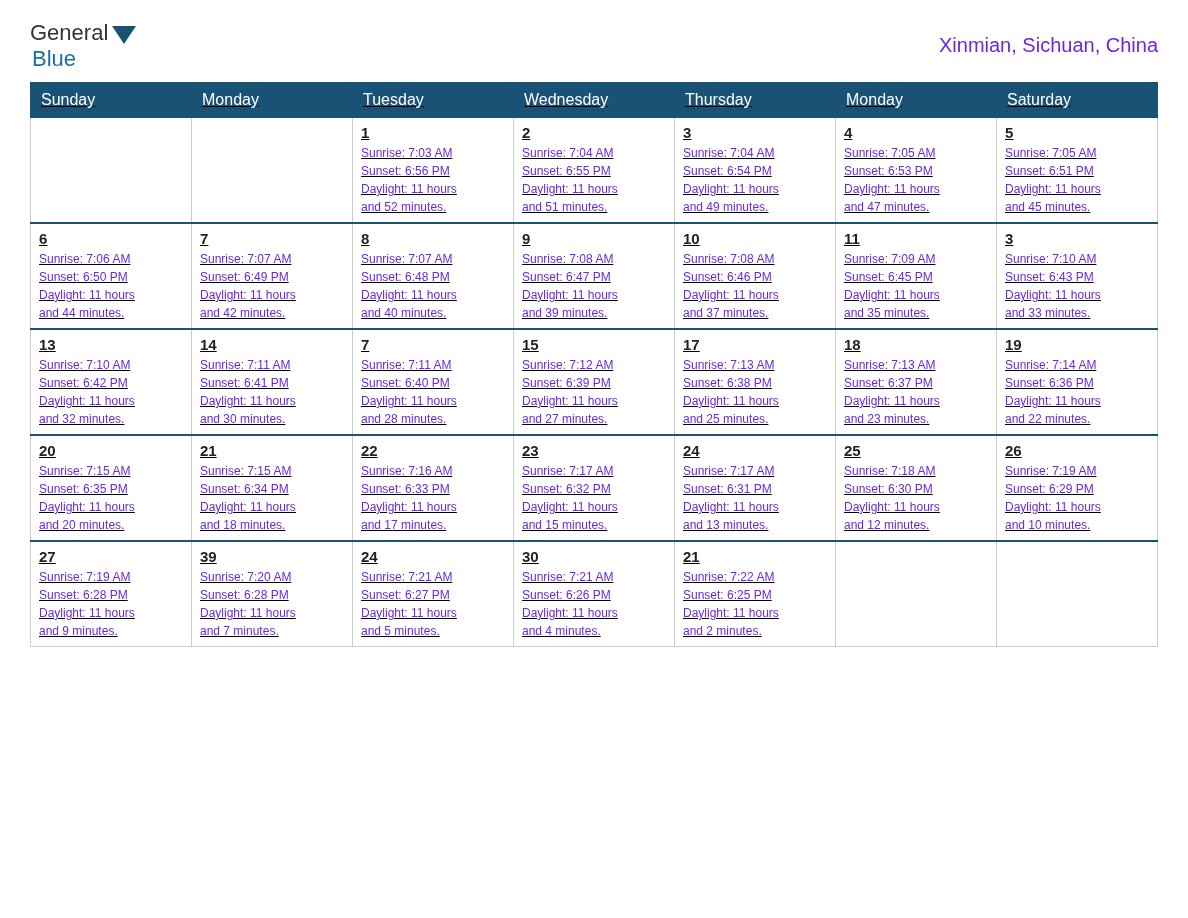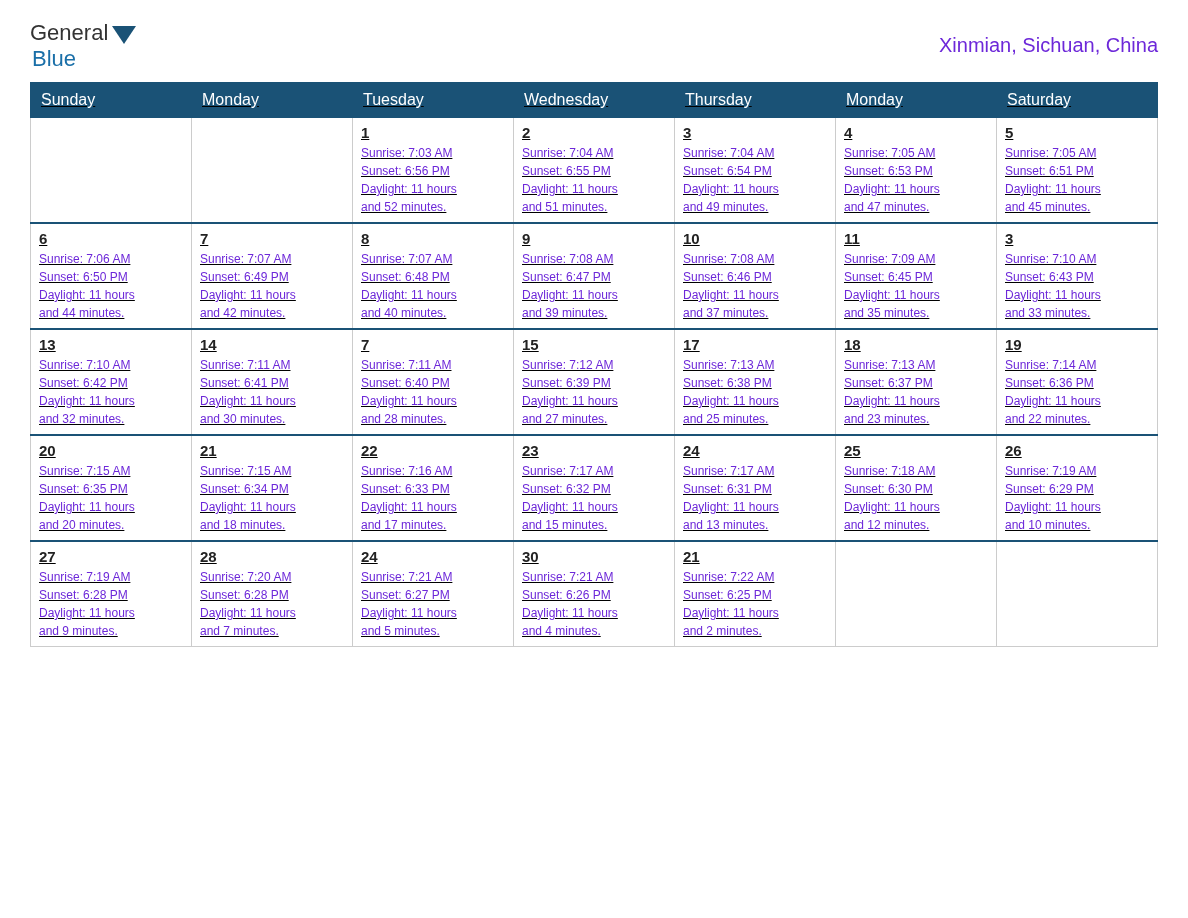--- a/index.html
+++ b/index.html
@@ -247,21 +247,21 @@
           <span class="day-num">26</span>
           <div class="day-info">Sunrise: 7:19 AM<br>Sunset: 6:29 PM<br>Daylight: 11 hours<br>and 10 minutes.</div>
         </td>
       </tr>
       <tr class="row-border">
         <td>
           <span class="day-num">27</span>
           <div class="day-info">Sunrise: 7:19 AM<br>Sunset: 6:28 PM<br>Daylight: 11 hours<br>and 9 minutes.</div>
         </td>
         <td>
-          <span class="day-num">28</span>
+          <span class="day-num">39</span>
           <div class="day-info">Sunrise: 7:20 AM<br>Sunset: 6:28 PM<br>Daylight: 11 hours<br>and 7 minutes.</div>
         </td>
         <td>
           <span class="day-num">24</span>
           <div class="day-info">Sunrise: 7:21 AM<br>Sunset: 6:27 PM<br>Daylight: 11 hours<br>and 5 minutes.</div>
         </td>
         <td>
           <span class="day-num">30</span>
           <div class="day-info">Sunrise: 7:21 AM<br>Sunset: 6:26 PM<br>Daylight: 11 hours<br>and 4 minutes.</div>
         </td>

